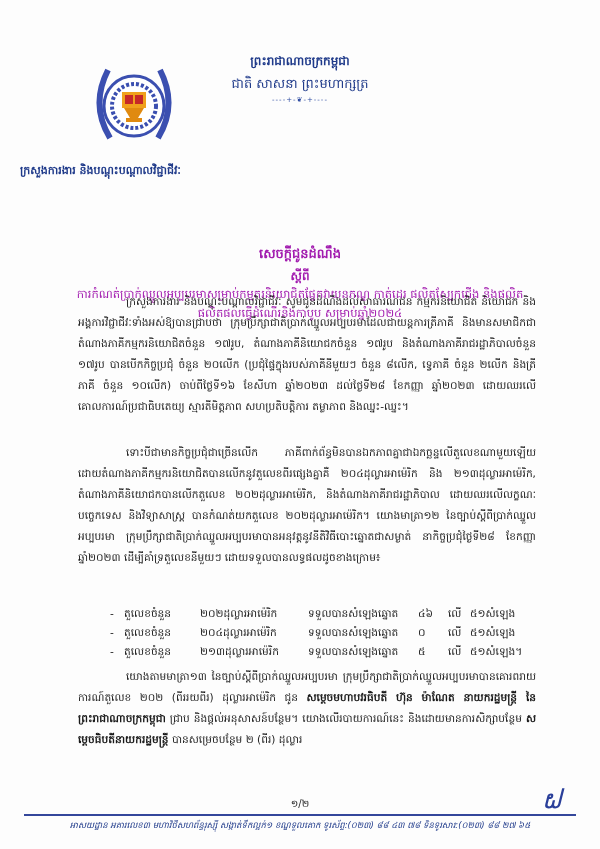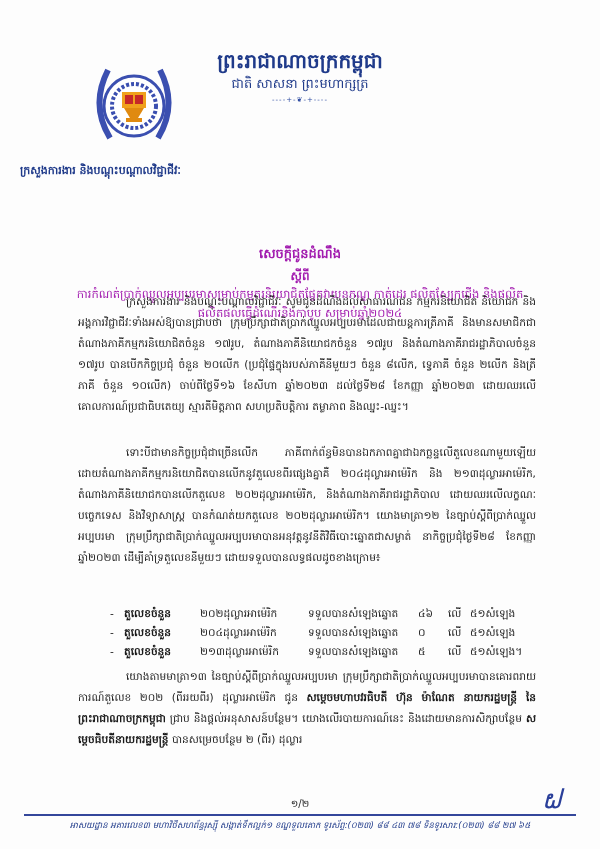--- a/index.html
+++ b/index.html
@@ -1,41 +1,41 @@
 <!DOCTYPE html>
 <html><head>
 <meta charset="utf-8">
 <style>
   html, body { margin:0; padding:0; background:#ffffff; }
   body { width:600px; height:849px; position:relative; overflow:hidden;
          font-family:"DejaVu Sans", sans-serif; color:#1a1a1a; }
   .page { position:absolute; left:0; top:0; width:600px; height:849px; background:#fdfdfd; }
 
   .kingdom { position:absolute; left:190px; top:50px; width:220px; text-align:center; color:#1f3a8a; }
-  .kingdom .k1 { font-size:20px; font-weight:bold; line-height:22px; }
+  .kingdom .k1 { font-size:12px; font-weight:bold; line-height:22px; }
   .kingdom .k2 { font-size:13px; line-height:20px; margin-top:2px; }
   .kingdom .orn { font-size:7px; color:#2c4aa0; letter-spacing:1px; margin-top:2px; }
 
   .logo { position:absolute; left:88px; top:60px; width:92px; height:100px; }
 
   .ministry { position:absolute; left:20px; top:163px; font-size:11px; font-weight:bold; color:#1f3a8a; }
 
   .title-block { position:absolute; left:60px; width:480px; text-align:center; color:#a21caf;margin-top:45px; }
   .t1 { top:200px; font-size:13px; font-weight:bold; }
   .t2 { top:223px; font-size:12px; font-weight:bold; }
   .t3 { top:240px; font-size:11.5px; font-weight:normal; line-height:19px; }
 
   .para { position:absolute; left:78px; width:458px; font-size:10.6px; line-height:21px; text-align:justify; }
   .para .indent { display:inline-block; width:48px; }
   .p1 { top:291px; }
   .p2 { top:442px; }
   .list { position:absolute; left:110px; top:604px; width:420px; font-size:10.6px; line-height:19px; }
   .list .row { display:flex; white-space:nowrap; }
   .list .c0 { width:14px; }
-  .list .c1 { width:76px;font-weight:bold; }
+  .list .c1 { width:76px; }
   .list .c2 { width:108px; }
   .list .c3 { width:110px; }
   .list .c4 { width:30px; }
   .list .c5 { width:22px; }
   .p3 { top:666px; }
   .bold { font-weight:bold; }
 
   .pagenum { position:absolute; left:280px; top:797px; width:40px; text-align:center; font-size:10px; }
   .initial { position:absolute; left:542px; top:784px; font-size:26px; color:#2a3f9a; font-style:italic; font-family:"DejaVu Serif", serif; }
   .footer-line { position:absolute; left:24px; top:814px; width:552px; height:1.5px; background:#34479b; }

